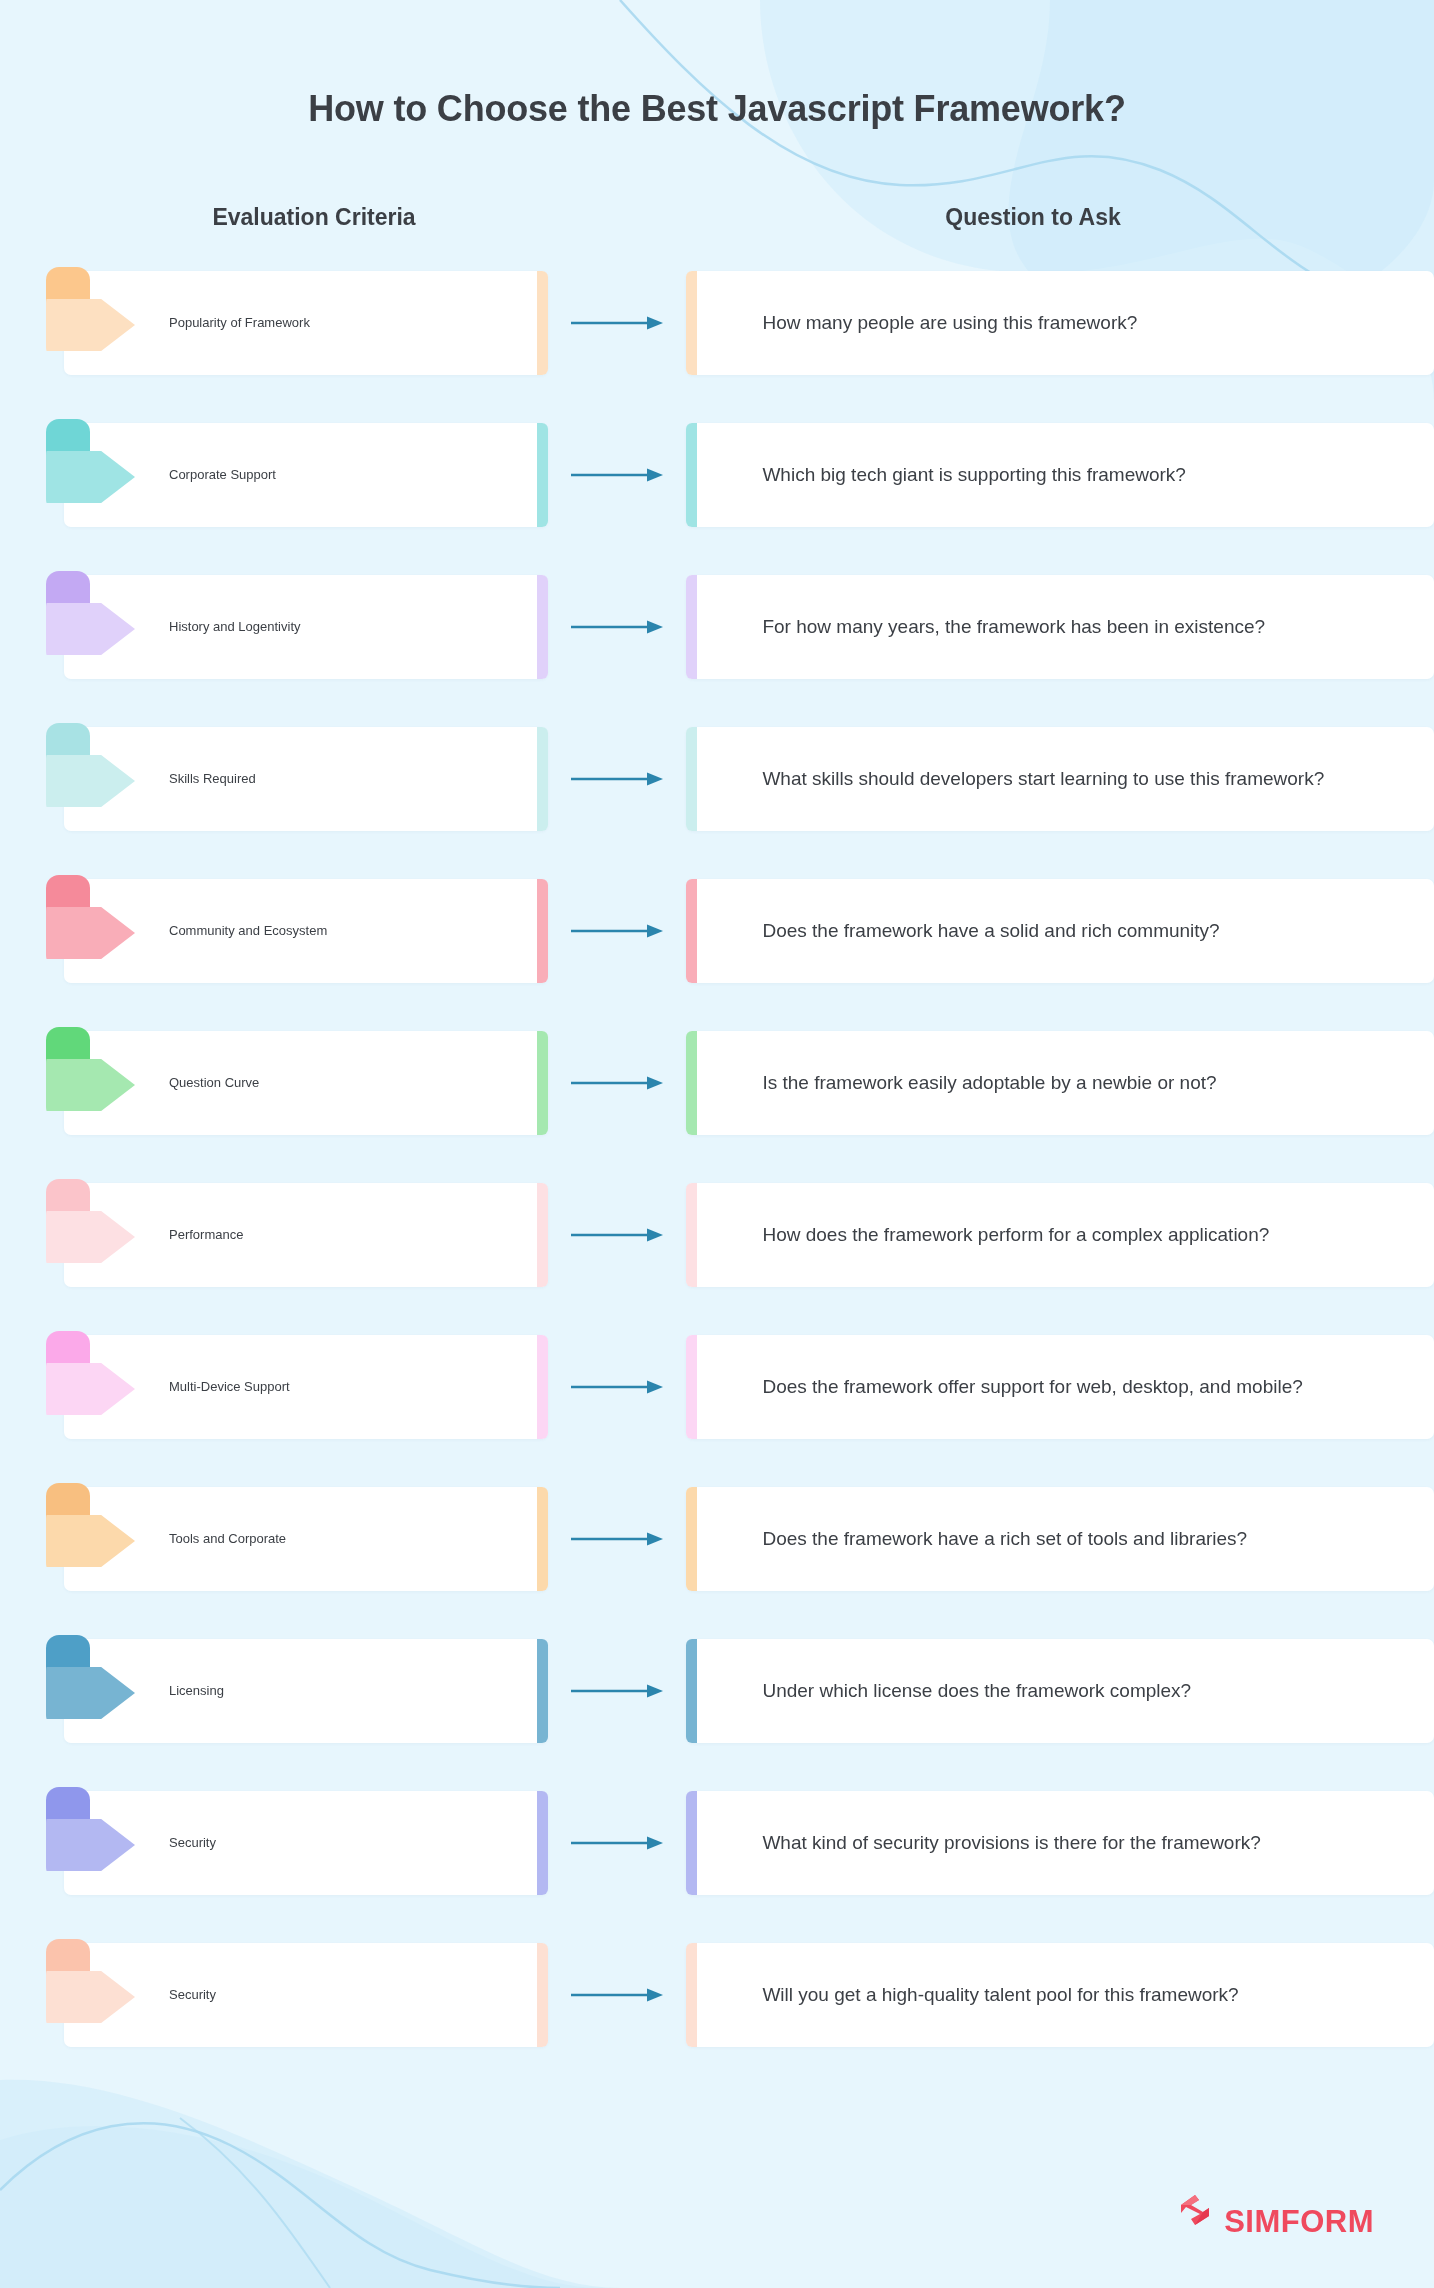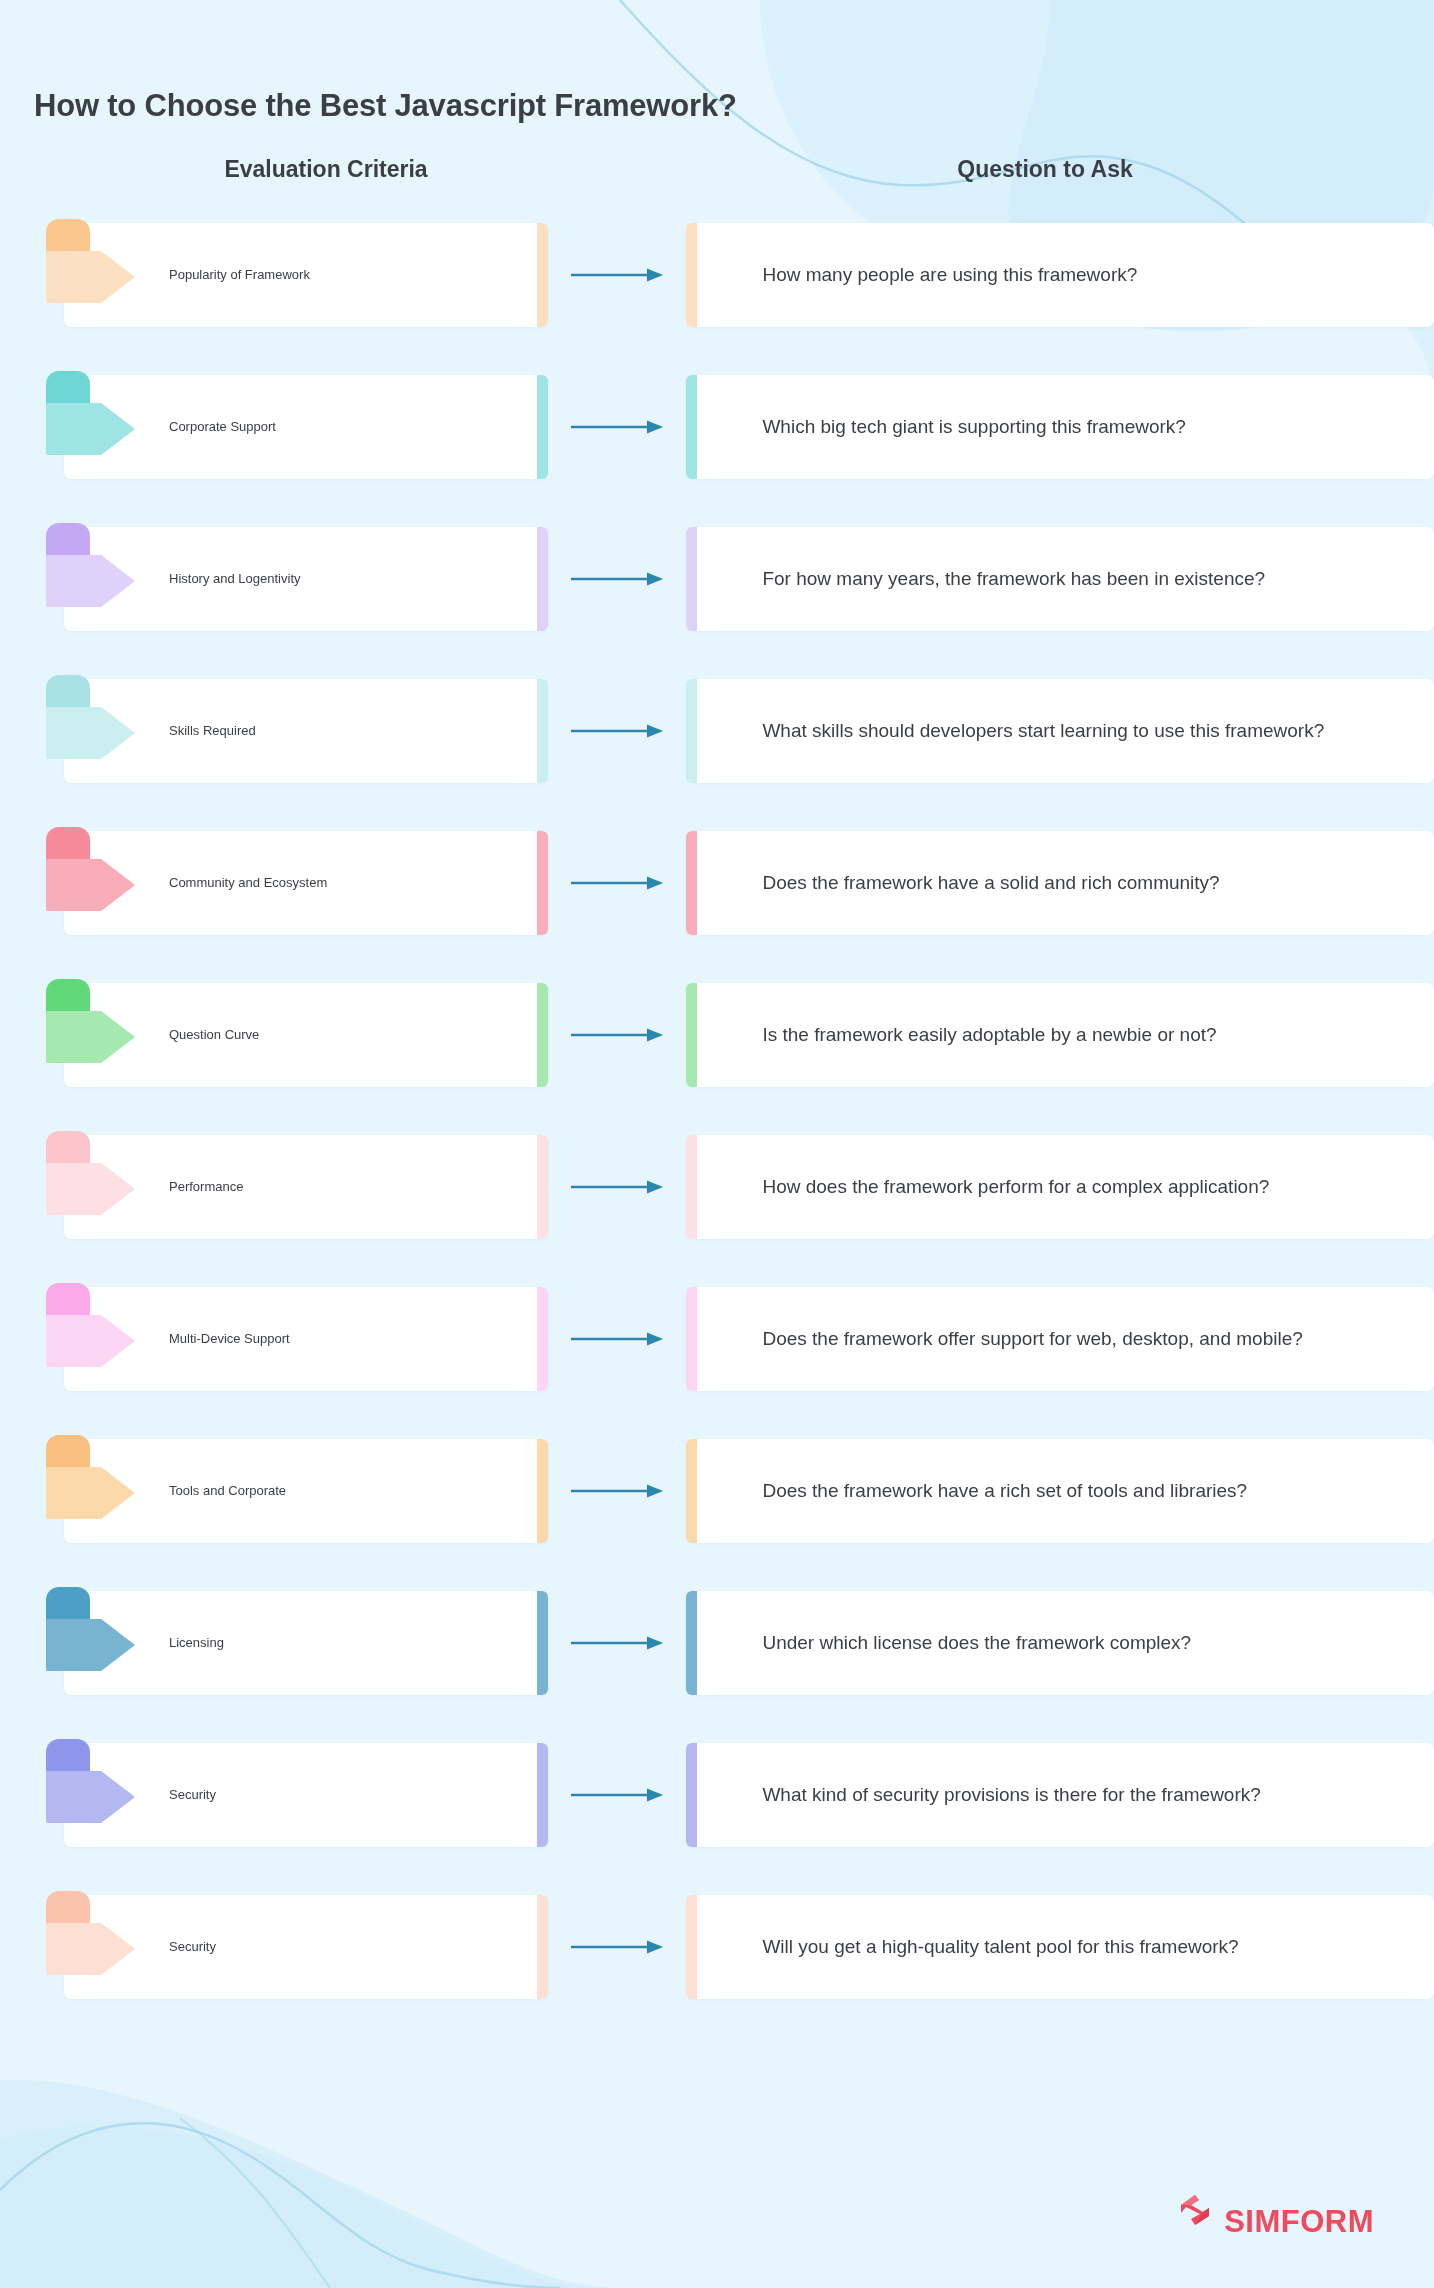--- a/index.html
+++ b/index.html
@@ -11,35 +11,33 @@
     overflow:hidden;
   }
   
   #bg-decor {
     position:absolute; inset:0; width:1434px; height:2288px;
     pointer-events:none; z-index:0;
   }
   
   .title {
     position:relative; z-index:2;
-    text-align:left;
-    font-size:31px;
+    text-align:center;
+    font-size:36px;
     font-weight:bold;
     color:#3b3f45;
     letter-spacing:-0.2px;
     padding-top:88px;
-    padding-left:34px;
   }
   
   .headers {
     position:relative; z-index:2;
     display:flex;
-    margin-top:32px;
+    margin-top:74px;
     padding:0 64px;
-    justify-content:flex-end;
   }
   .col-head {
     font-size:23px;
     font-weight:bold;
     color:#3b3f45;
     text-align:center;
   }
   .col-head.left  { width:500px; }
   .col-head.gap   { width:144px; }
   .col-head.right { width:650px; }

